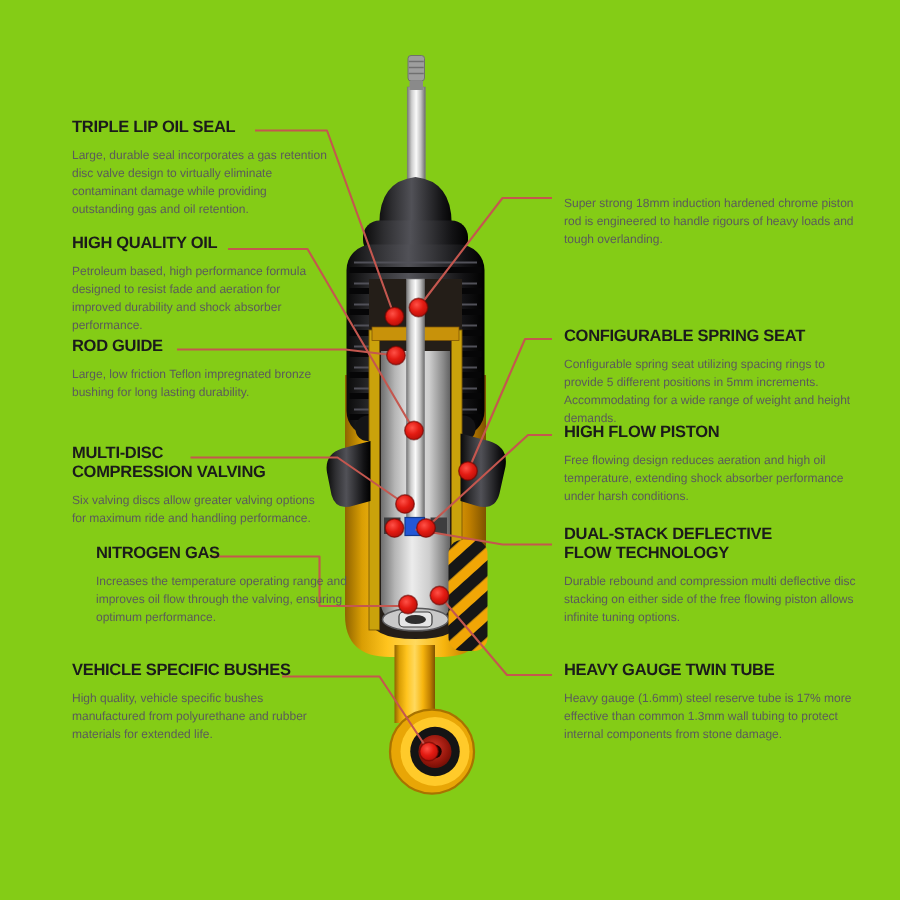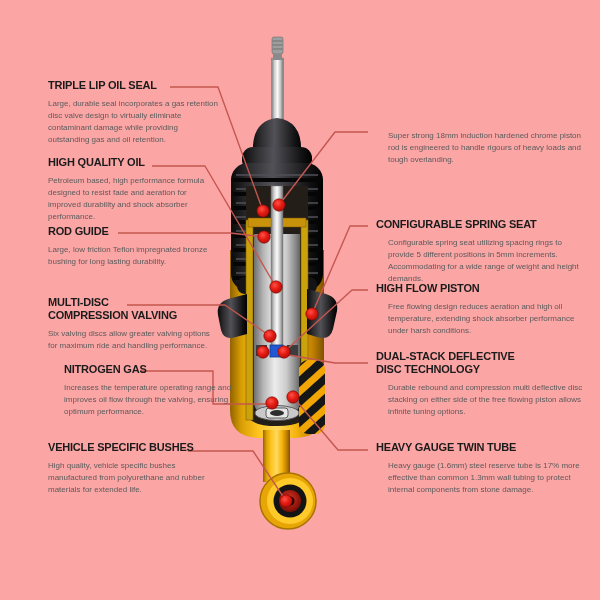--- a/index.html
+++ b/index.html
@@ -1,22 +1,22 @@
 <!DOCTYPE html>
 <html><head>
 <meta charset="utf-8">
 <style>
   html,body{margin:0;padding:0;background:#fff;}
-  #stage{position:relative;width:600px;height:600px;background:#fca5a5;overflow:hidden;
+  #stage{position:relative;width:600px;height:600px;background:#84cc16;overflow:hidden;
          font-family:"Liberation Sans",sans-serif;}
   .label{position:absolute;}
   .label .t{font-weight:700;font-size:11px;line-height:13px;color:#1b1b1b;letter-spacing:-0.2px;}
   .label .d{margin-top:6px;font-size:8px;line-height:12px;color:#5b5b5b;}
   .left-col .d{width:172px;}
-  .right-col .d{width:196px;margin-left:12px;}
+  .right-col .d{width:196px;}
   svg{position:absolute;left:0;top:0;}
 </style>
 </head>
 <body>
 
 <div id="stage">
 
   <svg width="600" height="600" viewBox="0 0 600 600">
     <defs>
       <linearGradient id="rodChrome" x1="0" y1="0" x2="1" y2="0">
@@ -197,21 +197,21 @@
   </div>
   <div class="label right-col" style="left:376px;top:218px;">
     <div class="t">CONFIGURABLE SPRING SEAT</div>
     <div class="d">Configurable spring seat utilizing spacing rings to provide 5 different positions in 5mm increments. Accommodating for a wide range of weight and height demands.</div>
   </div>
   <div class="label right-col" style="left:376px;top:282px;">
     <div class="t">HIGH FLOW PISTON</div>
     <div class="d">Free flowing design reduces aeration and high oil temperature, extending shock absorber performance under harsh conditions.</div>
   </div>
   <div class="label right-col" style="left:376px;top:350px;">
-    <div class="t" style="width:150px;">DUAL-STACK DEFLECTIVE DISC TECHNOLOGY</div>
+    <div class="t" style="width:150px;">DUAL-STACK DEFLECTIVE FLOW TECHNOLOGY</div>
     <div class="d">Durable rebound and compression multi deflective disc stacking on either side of the free flowing piston allows infinite tuning options.</div>
   </div>
   <div class="label right-col" style="left:376px;top:441px;">
     <div class="t">HEAVY GAUGE TWIN TUBE</div>
     <div class="d">Heavy gauge (1.6mm) steel reserve tube is 17% more effective than common 1.3mm wall tubing to protect internal components from stone damage.</div>
   </div>
 
 </div>
 
 </body></html>

